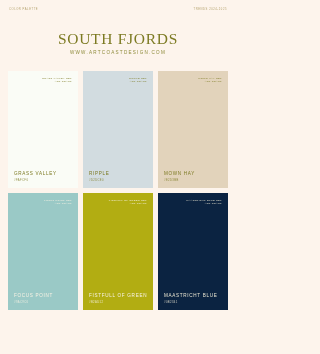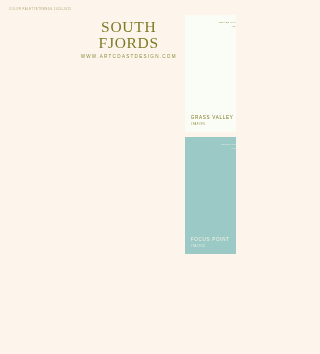--- a/index.html
+++ b/index.html
@@ -13,21 +13,21 @@
     font-family: "Liberation Sans", sans-serif;
     overflow: hidden;
   }
   .poster {
     position: relative;
     width: 236px;
     height: 354px;
     background: #fdf4ec;
     box-sizing: border-box;
     display: flex;
-    flex-direction: row;
+    flex-direction: column;
   }
 
   
   .meta-bar {
     display: flex;
     justify-content: space-between;
     align-items: flex-start;
     padding: 9px 9px 0 9px;
   }
   .meta-text {

